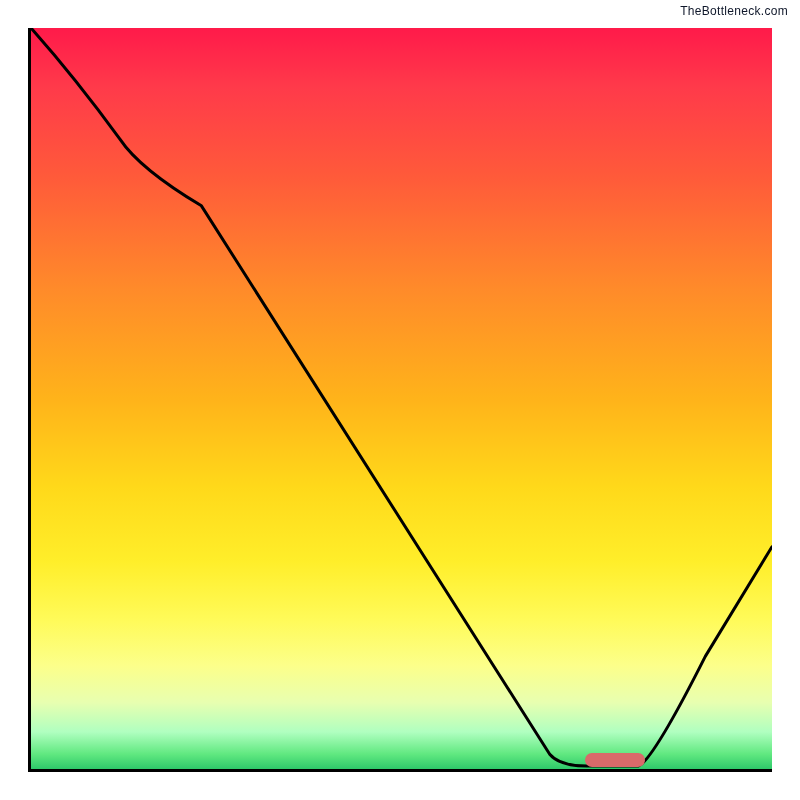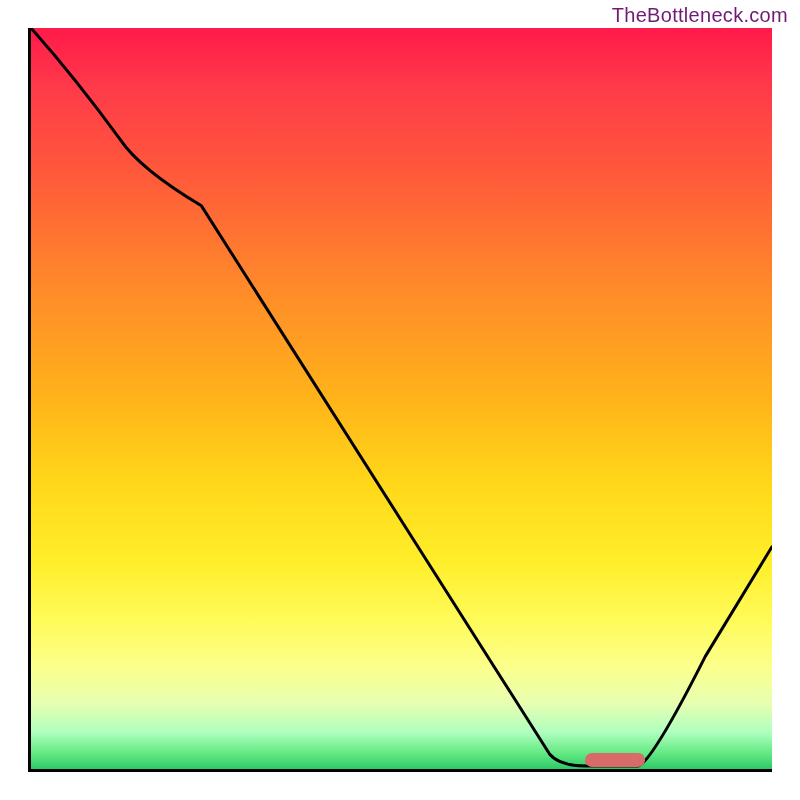--- a/index.html
+++ b/index.html
@@ -7,22 +7,22 @@
     width: 800px;
     height: 800px;
     background: #ffffff;
     position: relative;
     font-family: Arial, sans-serif;
   }
   .watermark {
     position: absolute;
     top: 4px;
     right: 12px;
-    color: #701a75;
-    font-size: 20px;
+    color: #0f172a;
+    font-size: 12px;
     font-weight: 500;
     letter-spacing: 0.3px;
     z-index: 10;
   }
   .plot-area {
     position: absolute;
     left: 28px;
     top: 28px;
     width: 744px;
     height: 744px;

